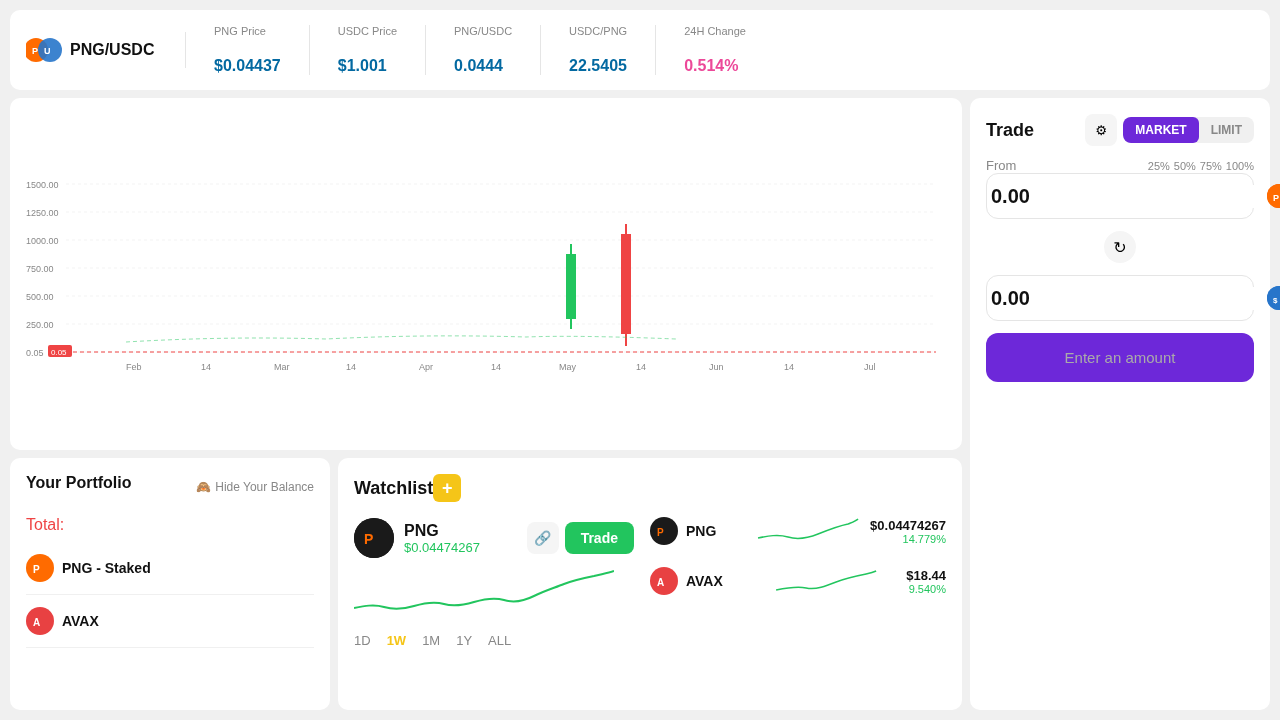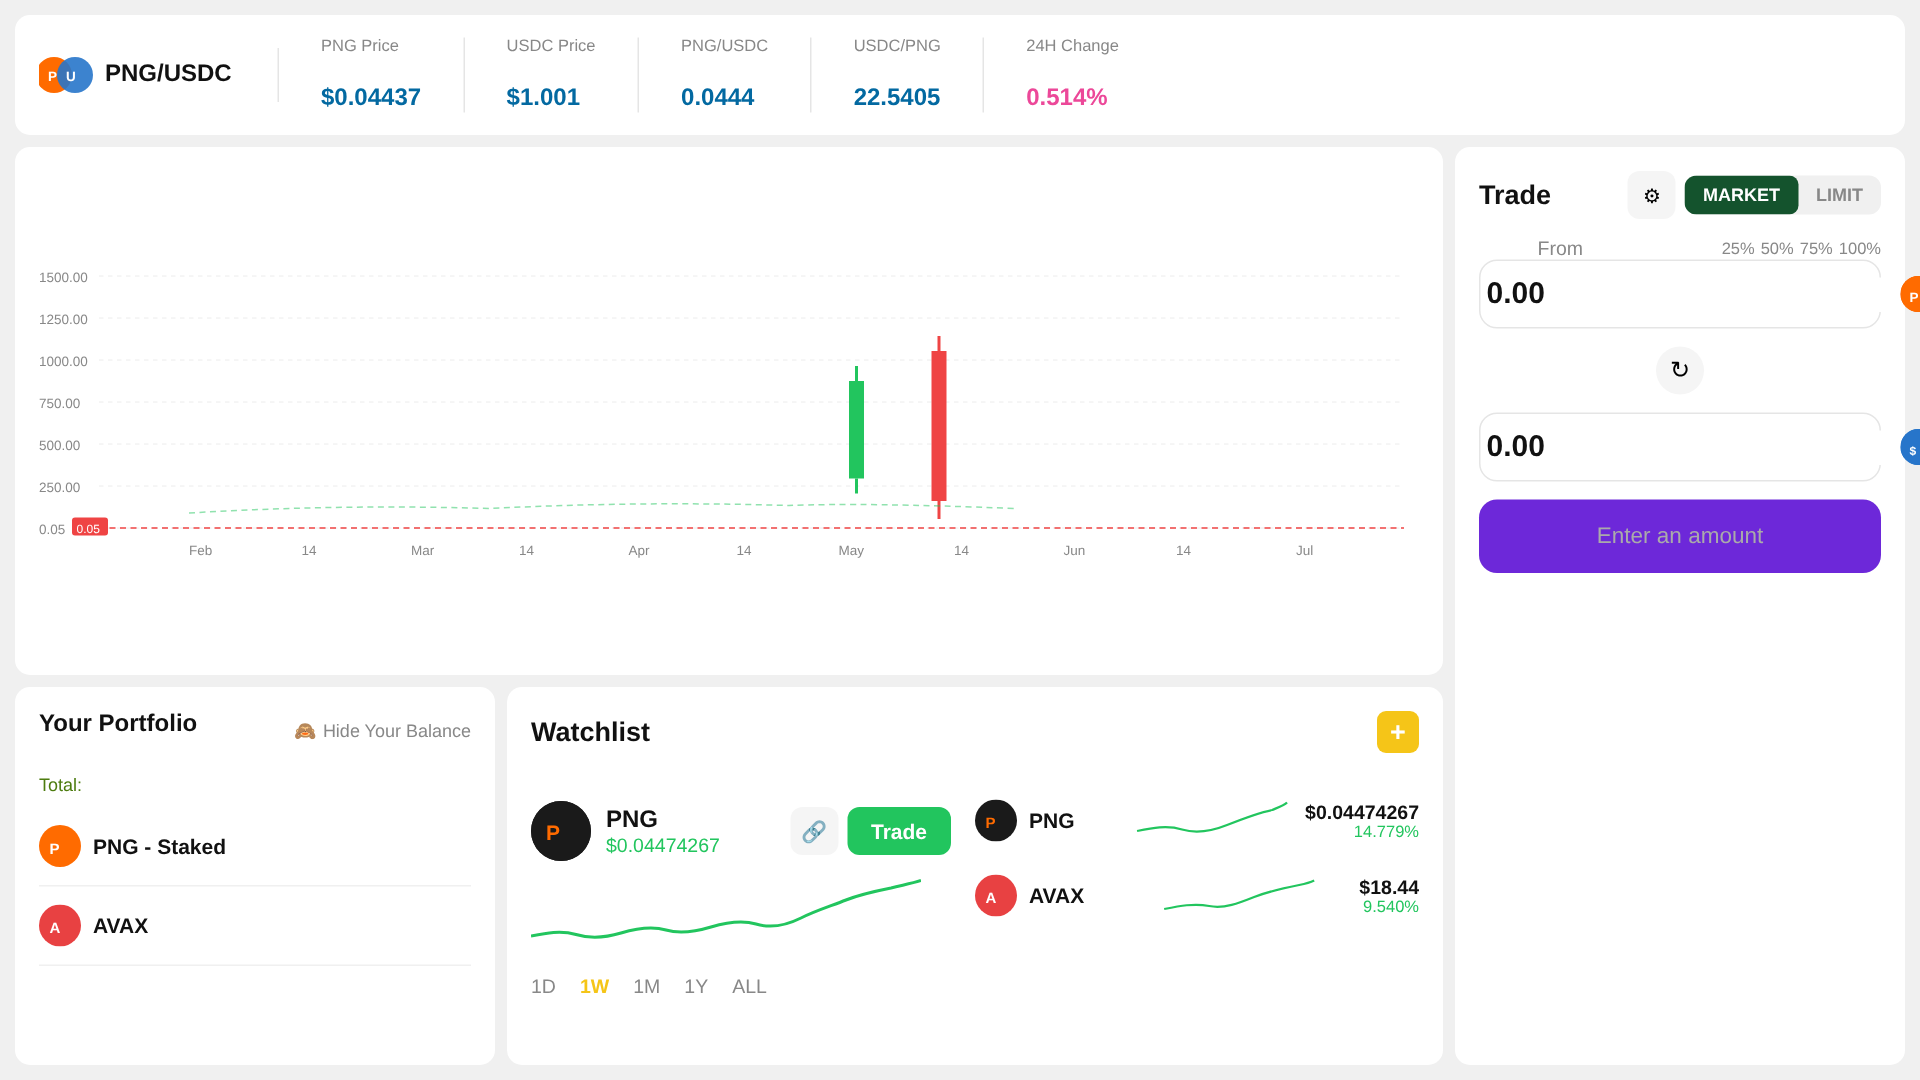--- a/index.html
+++ b/index.html
@@ -159,30 +159,29 @@
       padding: 6px 12px;
       border: none;
       background: transparent;
       cursor: pointer;
       font-size: 12px;
       font-weight: 600;
       color: #888;
     }
 
     .toggle-btn.active {
-      background: #14532d;
+      background: #6d28d9;
       color: #fff;
       border-radius: 6px;
     }
 
     .from-label {
       display: flex;
       justify-content: space-between;
       align-items: center;
-      margin-left: 39px;
     }
 
     .from-text {
       font-size: 13px;
       color: #888;
     }
 
     .percent-btns {
       display: flex;
       gap: 4px;
@@ -300,22 +299,22 @@
       display: flex;
       align-items: center;
       gap: 4px;
       font-size: 12px;
       color: #888;
       cursor: pointer;
       float: right;
     }
 
     .total-row {
-      font-size: 12px;
-      color: #4d7c0f;
+      font-size: 16px;
+      color: #ef4444;
       padding: 8px 0;
     }
 
     .portfolio-item {
       display: flex;
       align-items: center;
       gap: 8px;
       padding: 12px 0;
       border-bottom: 1px solid #f0f0f0;
     }
@@ -329,22 +328,22 @@
     .watchlist-panel {
       background: #fff;
       border-radius: 10px;
       padding: 16px;
       flex: 1;
     }
 
     .watchlist-header {
       display: flex;
       align-items: center;
-      justify-content: space-between;
-      margin-bottom: 24px;
+      justify-content: flex-start;
+      margin-bottom: 8px;
     }
 
     .watchlist-title {
       font-size: 18px;
       font-weight: 700;
       color: #111;
     }
 
     .add-btn {
       width: 28px;

